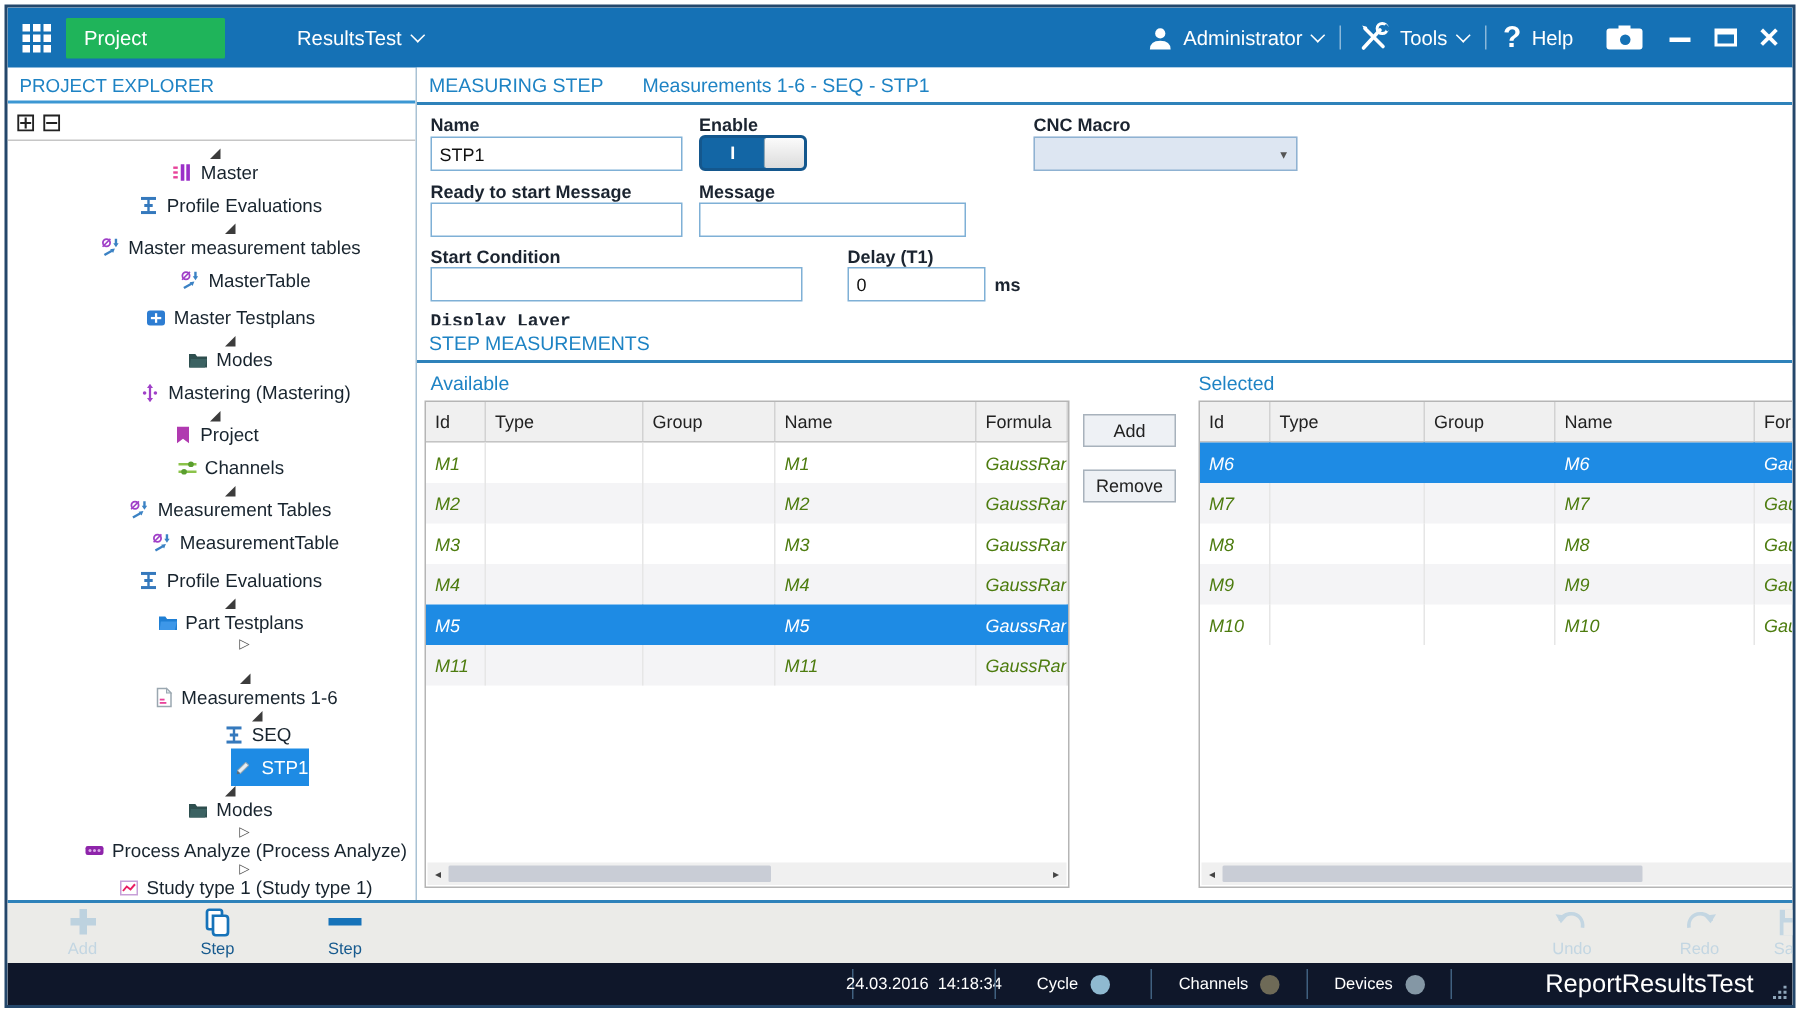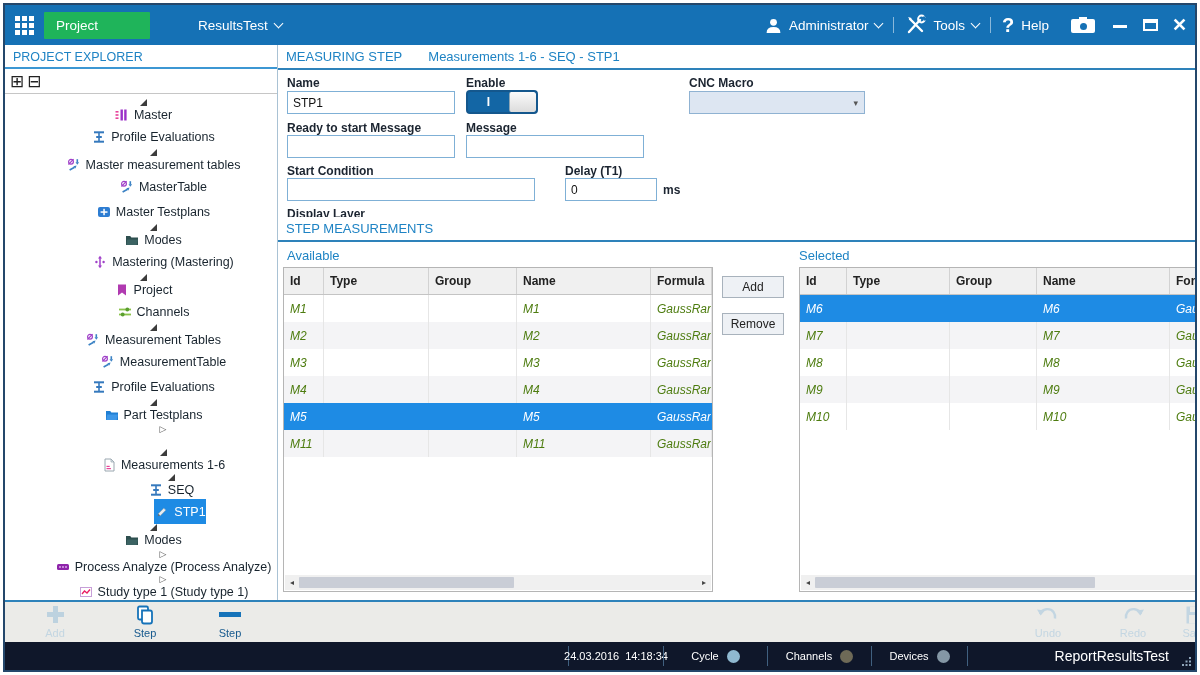--- a/index.html
+++ b/index.html
@@ -48,28 +48,28 @@
   .content { flex:1; position:relative; overflow:hidden; background:#fff; }
   .sec-head { position:absolute; left:0; right:0; height:25px; padding-left:8px; display:flex; align-items:center; gap:26px; color:#1e83c4; font-size:13px; border-bottom:2px solid #2e82ba; background:#fff; }
   .flabel { position:absolute; font-size:12px; font-weight:600; color:#1b2430; white-space:nowrap; }
   .finput { position:absolute; height:23px; border:1px solid #7fb0d6; background:#fff; font-size:12px; font-family:inherit; padding:0 5px; color:#111; }
   .toggle { position:absolute; left:188px; top:45px; width:72px; height:24px; border:2px solid #14578d; border-radius:4px; background:#1366a5; display:flex; overflow:hidden; cursor:pointer; }
   .tog-on { flex:1; color:#fff; text-align:center; font-size:12px; font-weight:bold; line-height:20px; }
   .tog-thumb { width:27px; background:linear-gradient(#fbfbfb,#dcdcdc); border-left:1px solid #8fa6b5; border-radius:2px; }
   .cncsel { position:absolute; left:411px; top:46px; width:176px; height:23px; background:#dde6f2; border:1px solid #8fb2d2; display:flex; align-items:center; justify-content:flex-end; padding-right:6px; cursor:pointer; }
   .cncsel .arrow { font-size:9px; color:#555; }
   .unit { position:absolute; font-size:12px; font-weight:600; color:#1b2430; }
-  .cliplabel { position:absolute; left:9px; top:159px; height:13px; overflow:hidden; }
+  .cliplabel { position:absolute; left:9px; top:159px; height:13px; overflow:hidden;font-family:Liberation Mono, monospace; }
   .subhead { position:absolute; font-size:13px; color:#1e83c4; }
 
   
   .listbox { position:absolute; top:222px; height:325px; border:1px solid #b5b5b5; background:#fff; display:flex; flex-direction:column; overflow:hidden; }
   .lb-av { left:5px; width:430px; }
   .lb-se { left:521px; right:-2px; }
-  .thead { display:flex; height:27px; background:#f0f0f0; border-bottom:1px solid #c4c4c4; font-size:12px; font-weight:700; color:#222; flex-shrink:0; }
+  .thead { display:flex; height:27px; background:#f0f0f0; border-bottom:1px solid #c4c4c4; font-size:12px; font-weight:400; color:#222; flex-shrink:0; }
   .th { padding-left:6px; display:flex; align-items:center; border-right:1px solid #d2d2d2; overflow:hidden; white-space:nowrap; }
   .tr { display:flex; height:27px; font-size:12px; font-style:italic; color:#4d7c0f; flex-shrink:0; cursor:pointer; }
   .tbody .tr:nth-child(even) { background:#f4f4f6; }
   .td { padding-left:6px; display:flex; align-items:center; border-right:1px solid #e6e6e6; overflow:hidden; white-space:nowrap; }
   .tr.sel { background:#1e8be4 !important; color:#fff; }
   .tr.sel .td { border-right-color:#1e8be4; }
   .lb-av .c0 { width:40px; } .lb-av .c1 { width:105px; } .lb-av .c2 { width:88px; } .lb-av .c3 { width:134px; } .lb-av .c4 { flex:1; }
   .lb-se .c0 { width:47px; } .lb-se .c1 { width:103px; } .lb-se .c2 { width:87px; } .lb-se .c3 { width:133px; } .lb-se .c4 { flex:1; }
   .hscroll { position:absolute; bottom:1px; left:1px; right:1px; height:15px; background:#f0f0f0; }
   .hs-arrow { position:absolute; top:0; bottom:0; width:14px; display:flex; align-items:center; justify-content:center; font-size:8px; color:#444; cursor:pointer; }
@@ -87,21 +87,21 @@
   .minusbar { width:22px; height:5px; background:#1673b9; margin-top:7px; }
 
   
   .statusbar { height:28px; background:#0f172a; position:relative; color:#fff; font-size:11px; flex-shrink:0; overflow:hidden; }
   .sdiv { position:absolute; top:4px; bottom:4px; width:1px; background:#41608000; background:#40607f; }
   .ssec { position:absolute; top:0; bottom:0; display:flex; align-items:center; justify-content:center; gap:8px; }
   .ind { width:13px; height:13px; border-radius:50%; display:inline-block; }
   .ind-cycle { background:#8fb9d0; }
   .ind-channels { background:#6e6a57; }
   .ind-devices { background:#8497a5; }
-  .report { position:absolute; right:26px; top:0; bottom:0; display:flex; align-items:center; font-size:14px; }
+  .report { position:absolute; right:26px; top:0; bottom:0; display:flex; align-items:center; font-size:17px; }
   .grip { position:absolute; right:3px; bottom:3px; }
 </style>
 </head>
 <body>
 
 <div class="screen">
 <div class="window">
 
   <div class="titlebar">
     <span class="grid-icon icon-btn">

